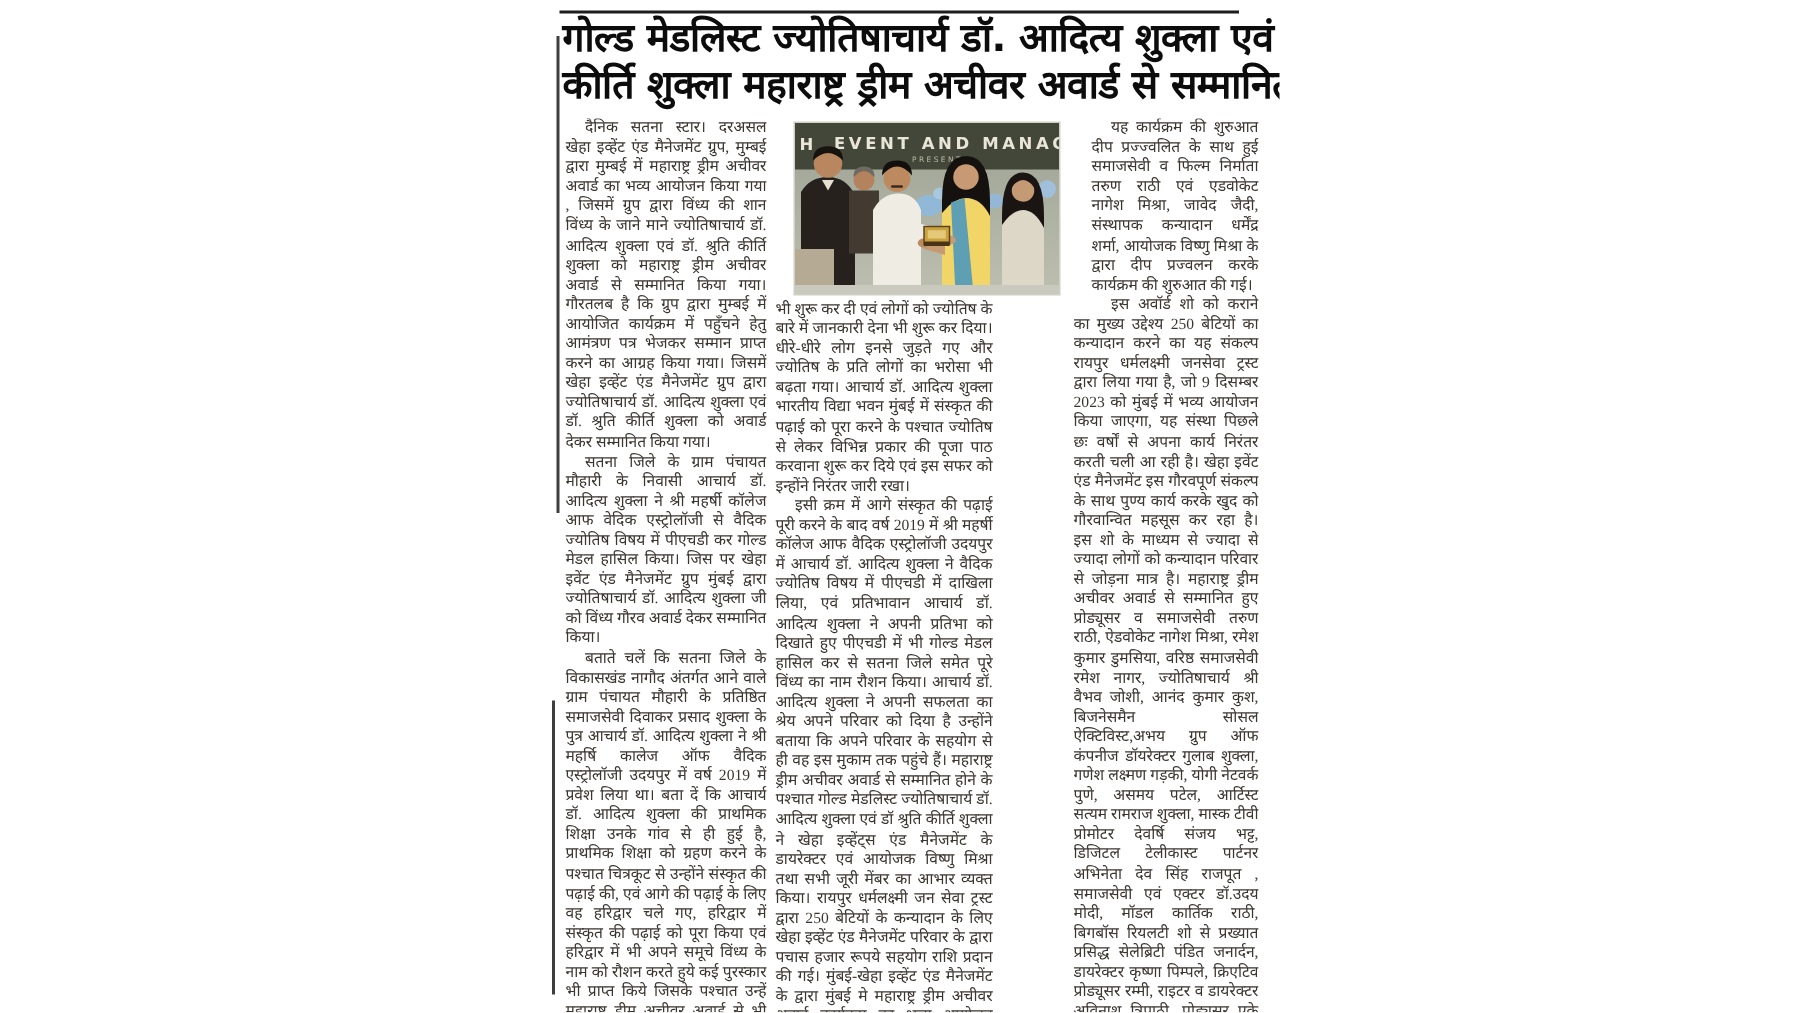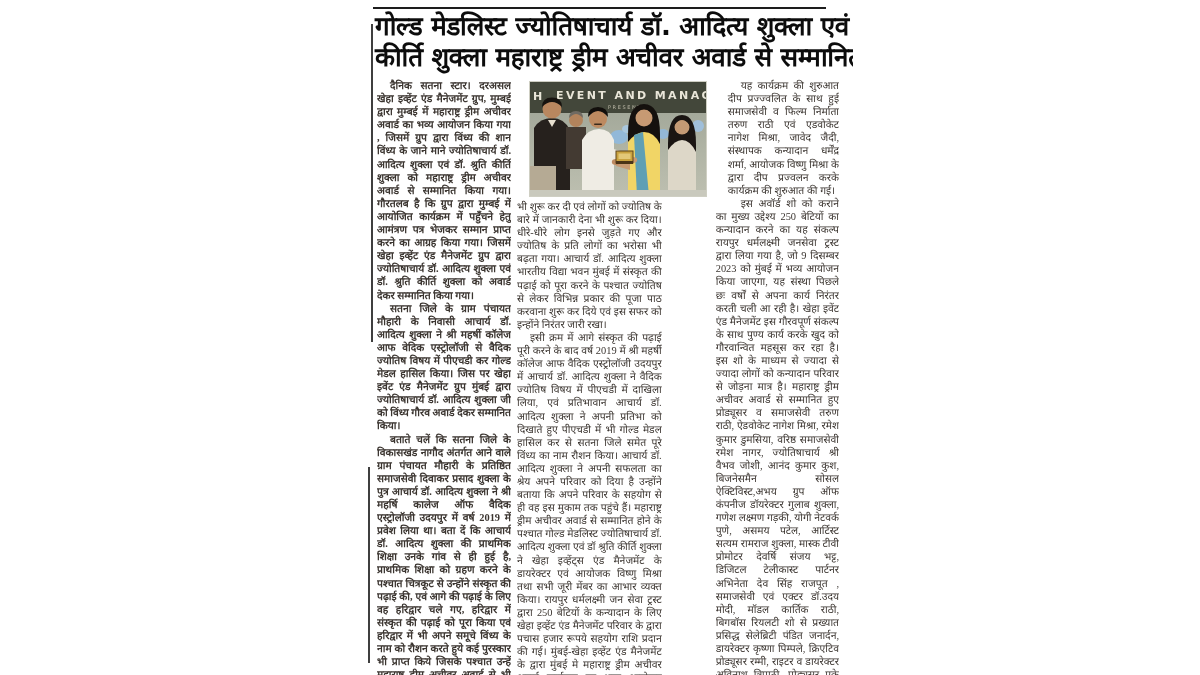--- a/index.html
+++ b/index.html
@@ -49,21 +49,21 @@
   .columns{
     position:absolute;left:32px;top:79px;width:462px;height:596px;
     display:flex;gap:6px;overflow:hidden;
   }
   .col{
     text-align:justify;font-size:10.4px;line-height:13.1px;color:var(--body-text);
     overflow:hidden;
   }
   .col p{margin:0;text-indent:13px;}
   .col p.no-indent{text-indent:0;font-family:Liberation Serif, serif;}
-  .col1{width:150px;font-weight:bold;}
+  .col1{width:150px;}
   .col2{width:162px;padding-top:121px;}
   .col3{width:138px;margin-left:48px;}
   .photo-wrap-spacer{float:left;width:12px;height:119px;}
 </style>
 </head>
 <body>
 
 <div class="page">
   <div class="article">
 

